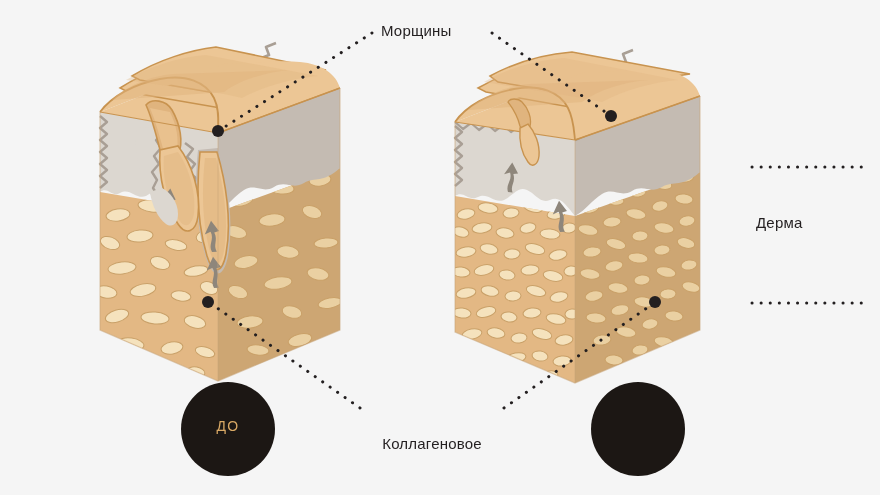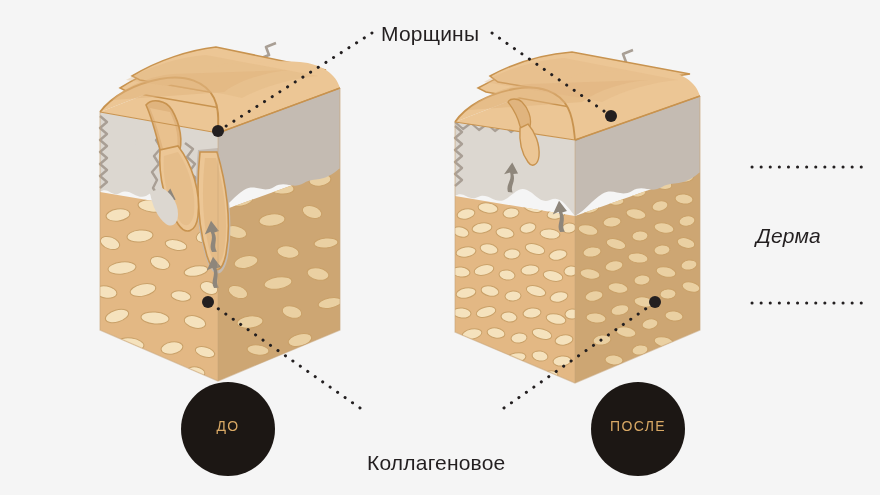--- a/index.html
+++ b/index.html
@@ -22,21 +22,21 @@
     position: absolute;
     left: 0; top: 0;
     width: 880px;
     height: 495px;
     display: block;
   }
   .lbl {
     position: absolute;
     color: #231f20;
     font-family: "Liberation Sans", sans-serif;
-    font-size: 21px;
+    font-size: 15px;
     font-weight: 400;
     letter-spacing: 0.2px;
     white-space: pre;
     line-height: 1.28;
   }
   .badge-text {
     font-family: "Liberation Sans", sans-serif;
     font-size: 14px;
     letter-spacing: 1.4px;
     font-weight: 400;
@@ -377,24 +377,23 @@
       <circle cx="228" cy="429" r="47" fill="#1c1714"></circle>
     </g>
     <g>
       <circle cx="638" cy="429" r="47" fill="#1c1714"></circle>
     </g>
   </svg>
 
   <div class="lbl" style="left:381px; top:21px;">Морщины</div>
 
 
-  <div class="lbl" style="left:756px; top:223px;font-style:italic;">Дерма</div>
+  <div class="lbl" style="left:756px; top:213px;">Дерма</div>
 
   <div class="lbl" style="left:367px; top:396px; text-align:center; width:130px;">
     <div>Коллагеновое</div>
     
   </div>
 
   <div class="lbl badge-text" style="left:178px; top:418px; width:100px; text-align:center; color:#d9a965;">ДО</div>
 
-  <div class="lbl badge-text" style="left:588px; top:418px; width:100px; text-align:center; color:#d9a965;">ПОСЛЕ</div>
 
 </div>
 
 </body></html>

